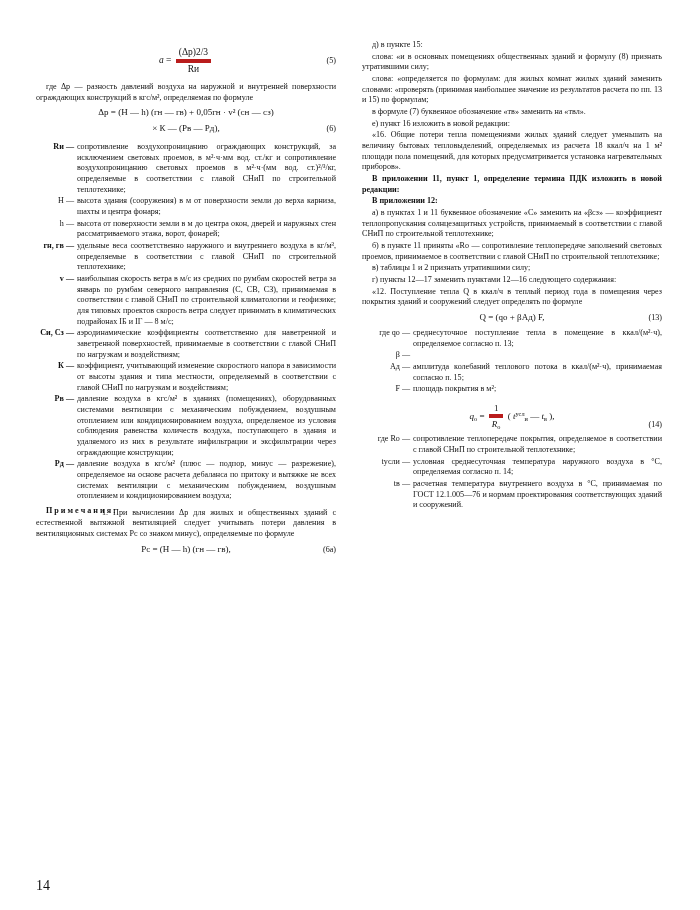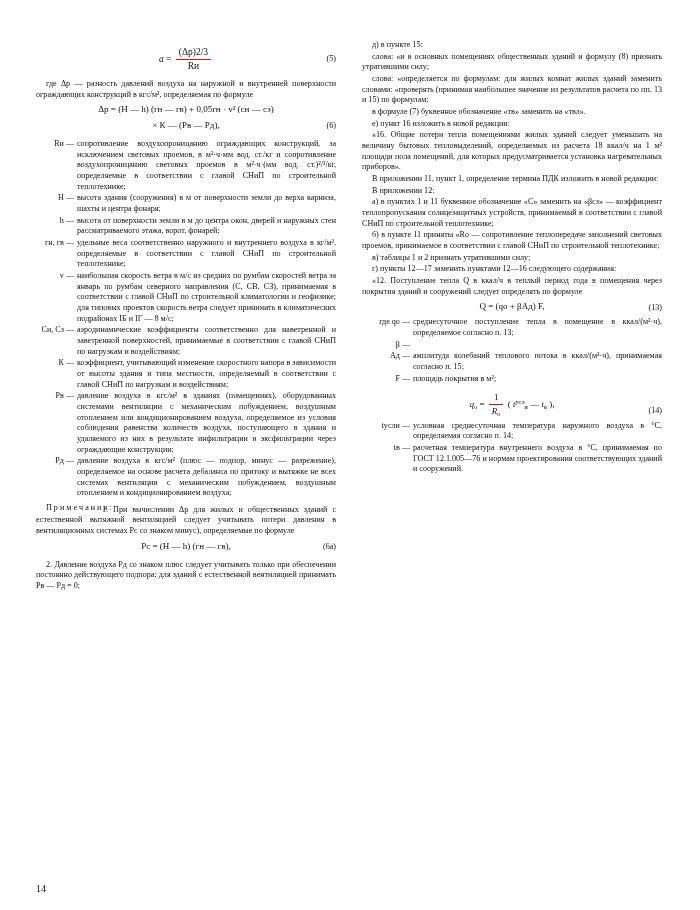--- a/index.html
+++ b/index.html
@@ -54,33 +54,33 @@
     font-size: 8.1px;
   }
   .frac {
     display: inline-block;
     vertical-align: middle;
     text-align: center;
     margin: 0 2px;
   }
   .frac .num {
     display: block;
-    border-bottom: 1px solid #b91c1c;
+    border-bottom: 4px solid #b91c1c;
     padding: 0 3px 1px 3px;
     line-height: 1.15;
   }
   .frac .den {
     display: block;
     padding: 1px 3px 0 3px;
     line-height: 1.15;
   }
   sub { font-size: 0.7em; vertical-align: -0.25em; }
   sup { font-size: 0.7em; vertical-align: 0.45em; }
   i { font-style: italic; }
-  .b { font-weight: normal; }
+  .b { font-weight: bold; }
   
   .defrow {
     display: flex;
     align-items: flex-start;
     margin-bottom: 1px;
   }
   .defterm {
     flex: 0 0 auto;
     text-align: right;
     padding-right: 3px;
@@ -93,21 +93,21 @@
   .w38 { width: 38px; }
   .w48 { width: 48px; }
   .hang2 {
     padding-left: 30px;
     text-indent: -30px;
   }
   .pagenum {
     position: absolute;
     left: 36px;
     bottom: 16px;
-    font-size: 10px;
+    font-size: 14px;
   }
   .smallgap { height: 3px; }
   .formula-line {
     position: relative;
     text-align: center;
     font-size: 9px;
     margin: 4px 0;
   }
   .fnum {
     position: absolute;
@@ -189,21 +189,20 @@
       <p style="margin-top:-10px; text-indent:66px;">1. При вычислении Δр для жилых и общественных зданий с естественной вытяжной вентиляцией следует учитывать потери давления в вентиляционных системах Pс со знаком минус), определяемые по формуле</p>
 
       <div class="formula-line">
         <span>Pс = (H — h) (гн — гв),</span>
         <span class="fnum">(6а)</span>
       </div>
 
 
       <div class="smallgap"></div>
 
-      <p class="ind">2. Давление воздуха Pд со знаком плюс следует учитывать только при обеспечении постоянно действующего подпора; для зданий с естественной вентиляцией принимать Pв — Pд = 0;</p>
     </div>
 
     <div class="col">
 
       <p class="ind">д) в пункте 15:</p>
       <p class="ind">слова: «и в основных помещениях общественных зданий и формулу (8) признать утратившими силу;</p>
       <p class="ind">слова: «определяется по формулам: для жилых комнат жилых зданий заменить словами: «проверять (принимая наибольшее значение из результатов расчета по пп. 13 и 15) по формулам;</p>
       <p class="ind">в формуле (7) буквенное обозначение «тв» заменить на «твл».</p>
       <p class="ind">е) пункт 16 изложить в новой редакции:</p>
       <p class="ind">«16. Общие потери тепла помещениями жилых зданий следует уменьшать на величину бытовых тепловыделений, определяемых из расчета 18 ккал/ч на 1 м² площади пола помещений, для которых предусматривается установка нагревательных приборов».</p>
@@ -246,20 +245,24 @@
         <span><i>q</i><sub>o</sub> = </span>
         <span class="frac">
           <span class="num">1</span>
           <span class="den"><i>R</i><sub>o</sub></span>
         </span>
         <span>( <i>t</i><sup>усл</sup><sub>и</sub> — <i>t</i><sub>в</sub> ),</span>
         <span class="fnum">(14)</span>
       </div>
 
       <div class="defrow">
+        <div class="defterm w48">где Rо —</div>
+        <div class="defbody">сопротивление теплопередаче покрытия, определяемое в соответствии с главой СНиП по строительной теплотехнике;</div>
+      </div>
+      <div class="defrow">
         <div class="defterm w48">tусли —</div>
         <div class="defbody">условная среднесуточная температура наружного воздуха в °С, определяемая согласно п. 14;</div>
       </div>
       <div class="defrow">
         <div class="defterm w48">tв —</div>
         <div class="defbody">расчетная температура внутреннего воздуха в °С, принимаемая по ГОСТ 12.1.005—76 и нормам проектирования соответствующих зданий и сооружений.</div>
       </div>
 
     </div>
   </div>

